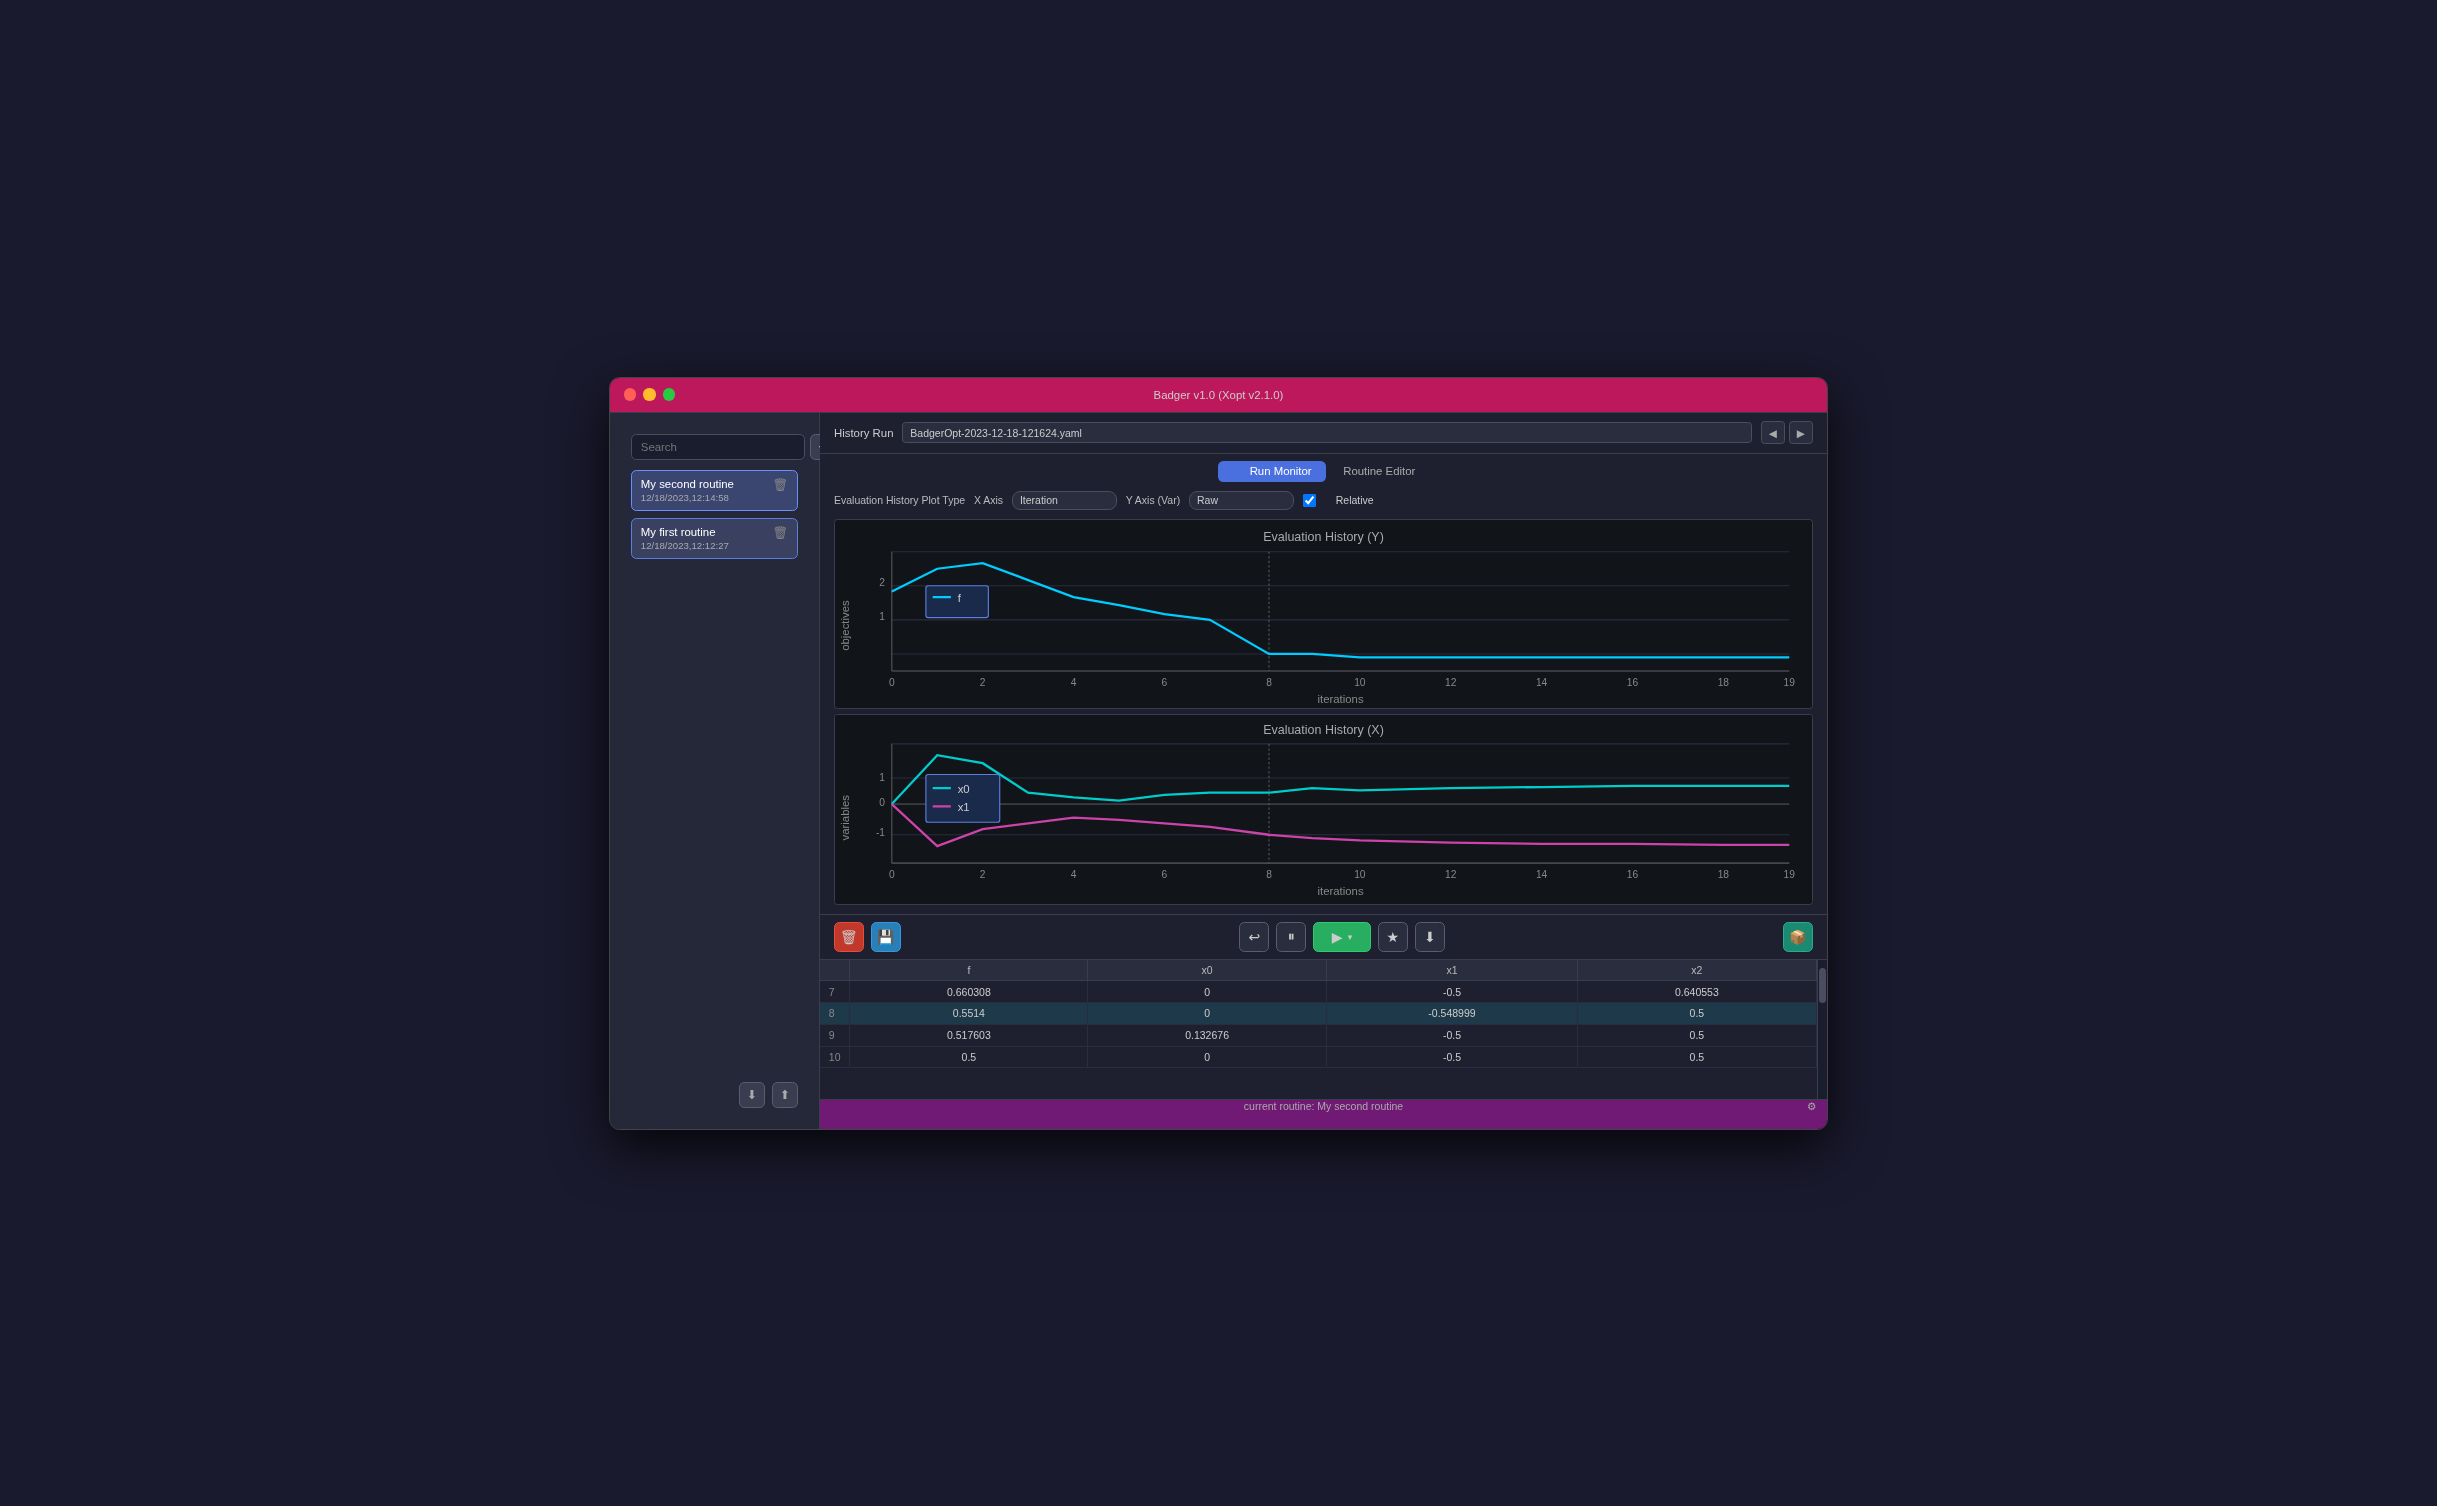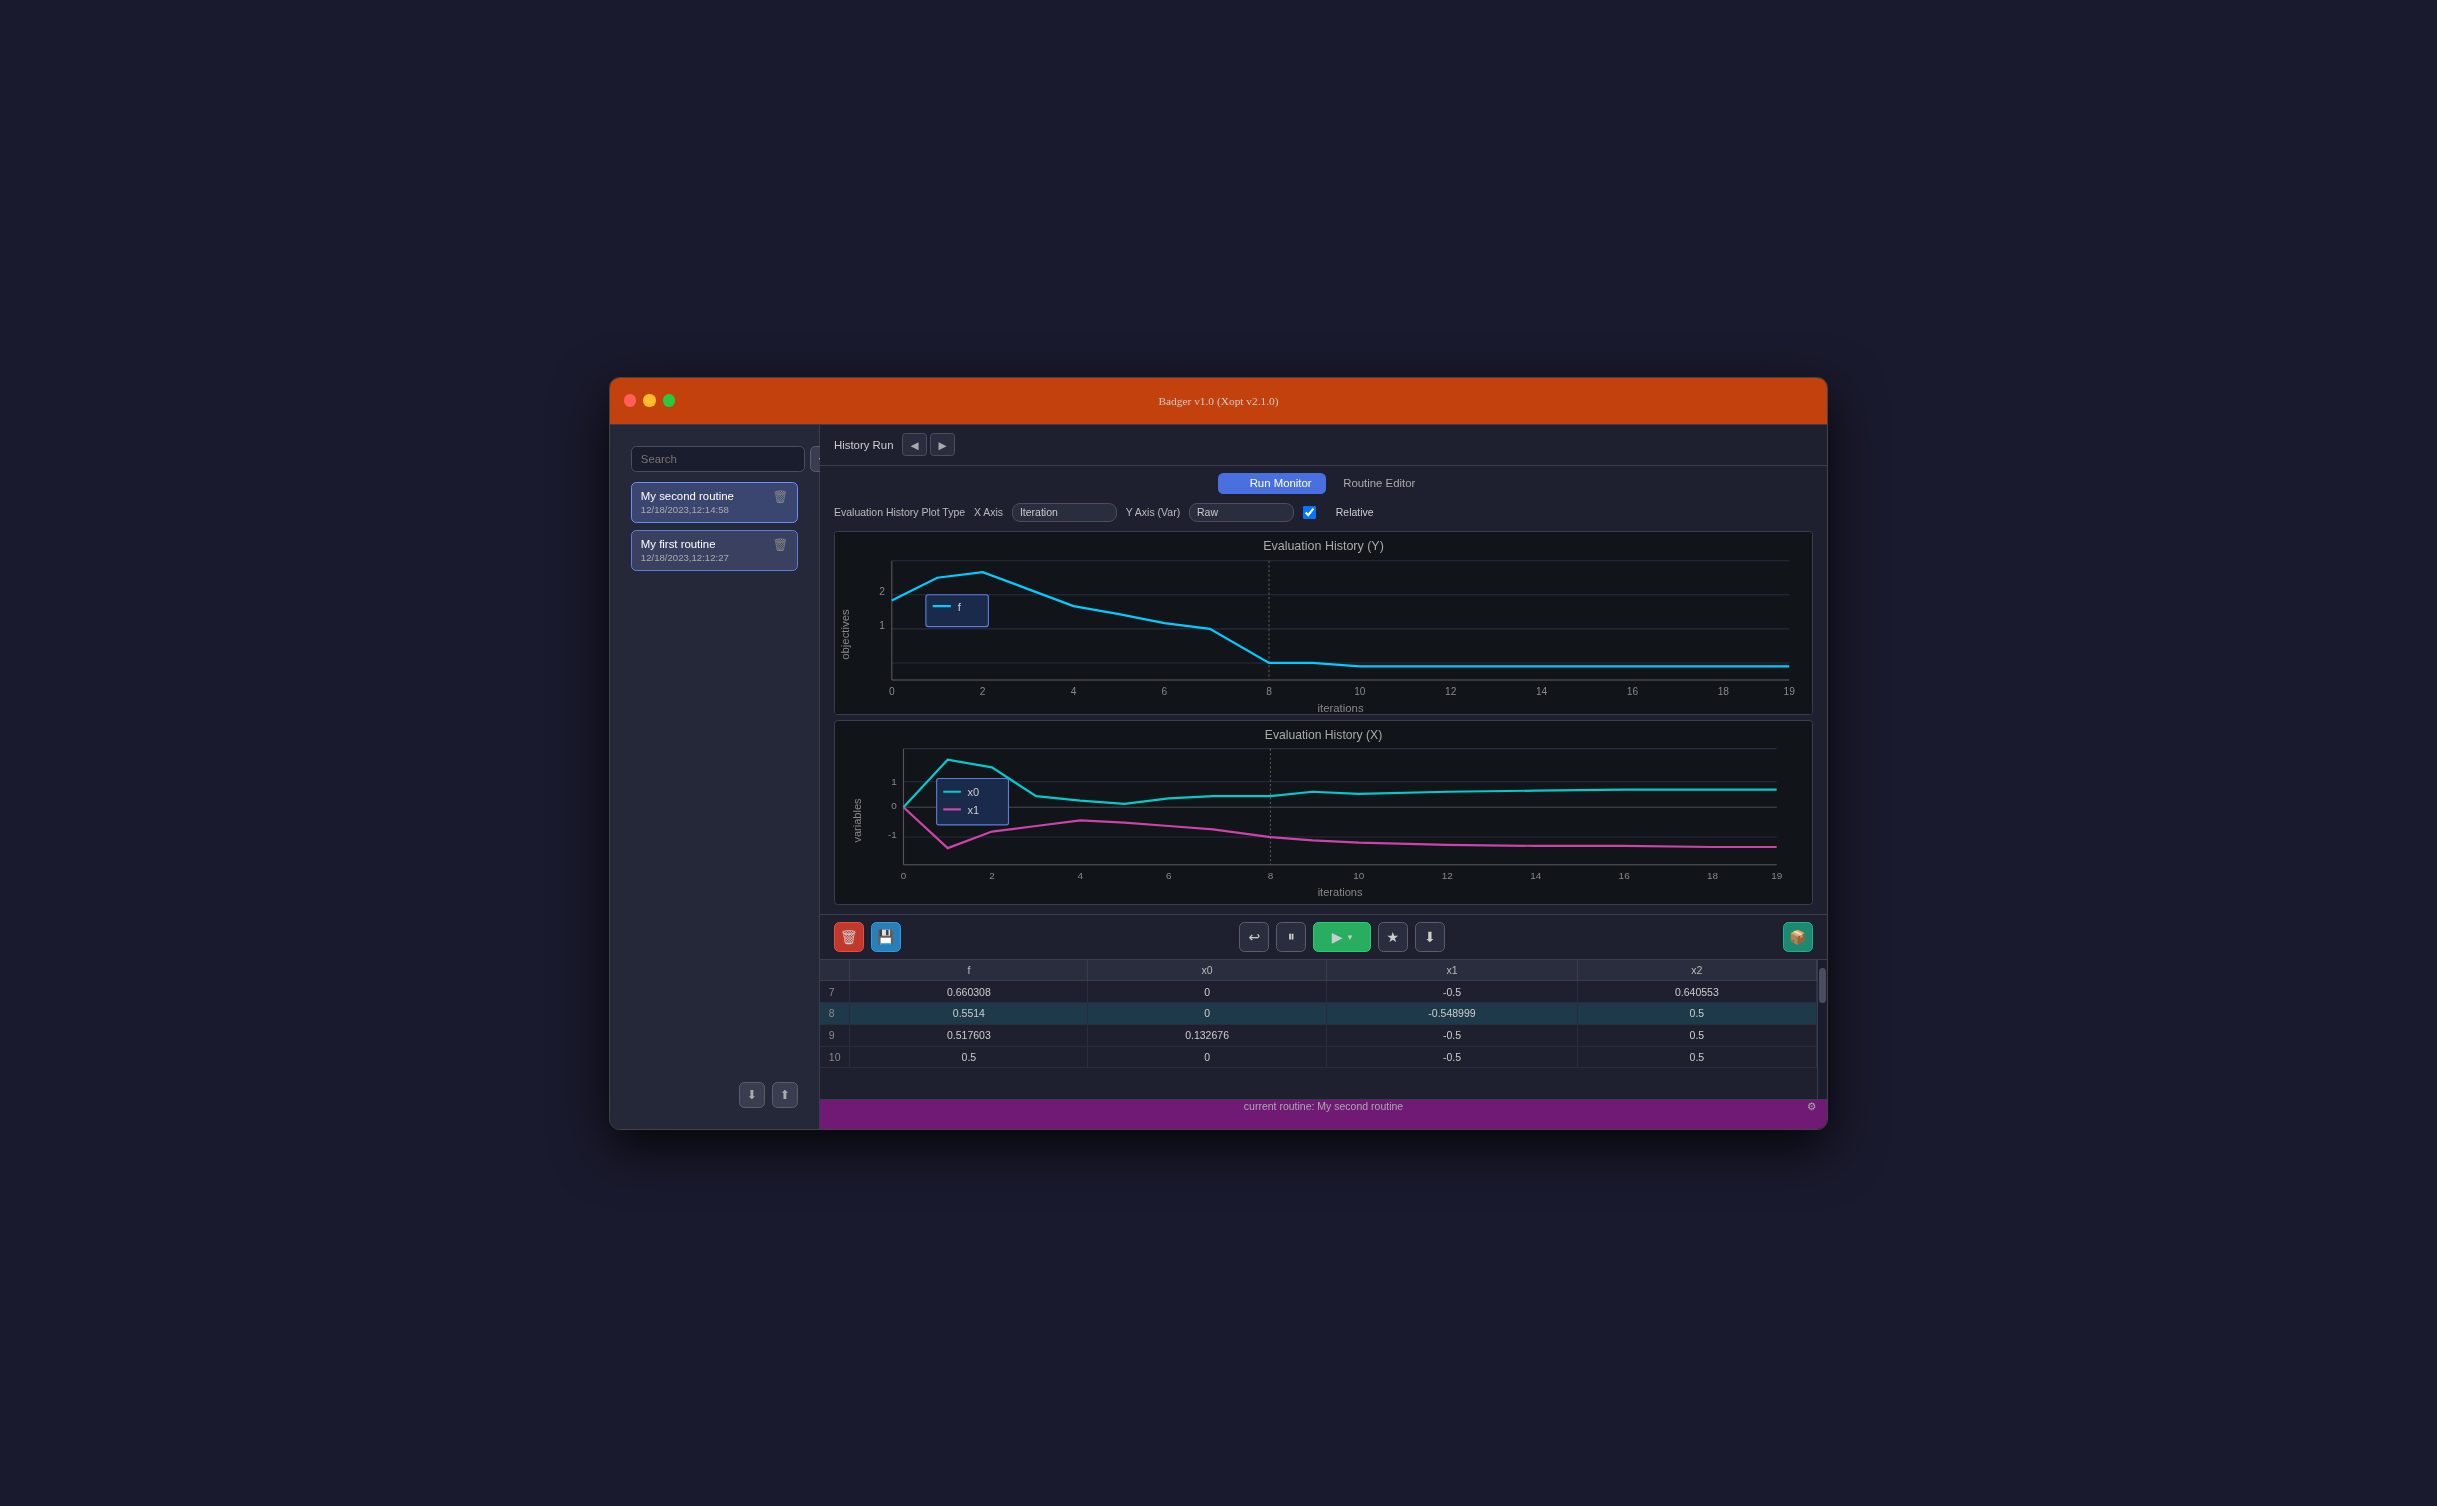--- a/index.html
+++ b/index.html
@@ -17,29 +17,28 @@
       height: 753px;
       background: #1e2030;
       border-radius: 10.5px;
       border: 0.9px solid #444;
       display: flex;
       flex-direction: column;
       overflow: hidden;
       box-shadow: 0 17.5px 53px rgba(0,0,0,0.8);
     }
     .titlebar {
-      background: #c2410c;
-      height: 47px;
+      background: #be185d;
+      height: 35px;
       display: flex;
       align-items: center;
       justify-content: center;
       position: relative;
       border-bottom: 0.9px solid #3a3d4e;
       flex-shrink: 0;
-      font-family: Liberation Serif, serif;
     }
     .traffic-lights {
       position: absolute;
       left: 14px;
       display: flex;
       gap: 7px;
     }
     .traffic-light {
       width: 12.3px;
       height: 12.3px;
@@ -434,20 +433,23 @@
       <div class="sidebar-bottom">
         <div class="icon-btn">⬇</div>
         <div class="icon-btn">⬆</div>
       </div>
     </div>
 
     <div class="right-panel">
 
       <div class="history-run-bar">
         <span class="history-run-label">History Run</span>
+        <div class="history-run-select-wrapper">
+          <select class="history-run-select"><option value="BadgerOpt-2023-12-18-121624.yaml">BadgerOpt-2023-12-18-121624.yaml</option></select>
+        </div>
         <div class="nav-arrows">
           <button class="nav-arrow">◀</button>
           <button class="nav-arrow">▶</button>
         </div>
       </div>
 
       <div class="tabs-bar">
         <button class="tab active">Run Monitor</button>
         <button class="tab">Routine Editor</button>
       </div>

